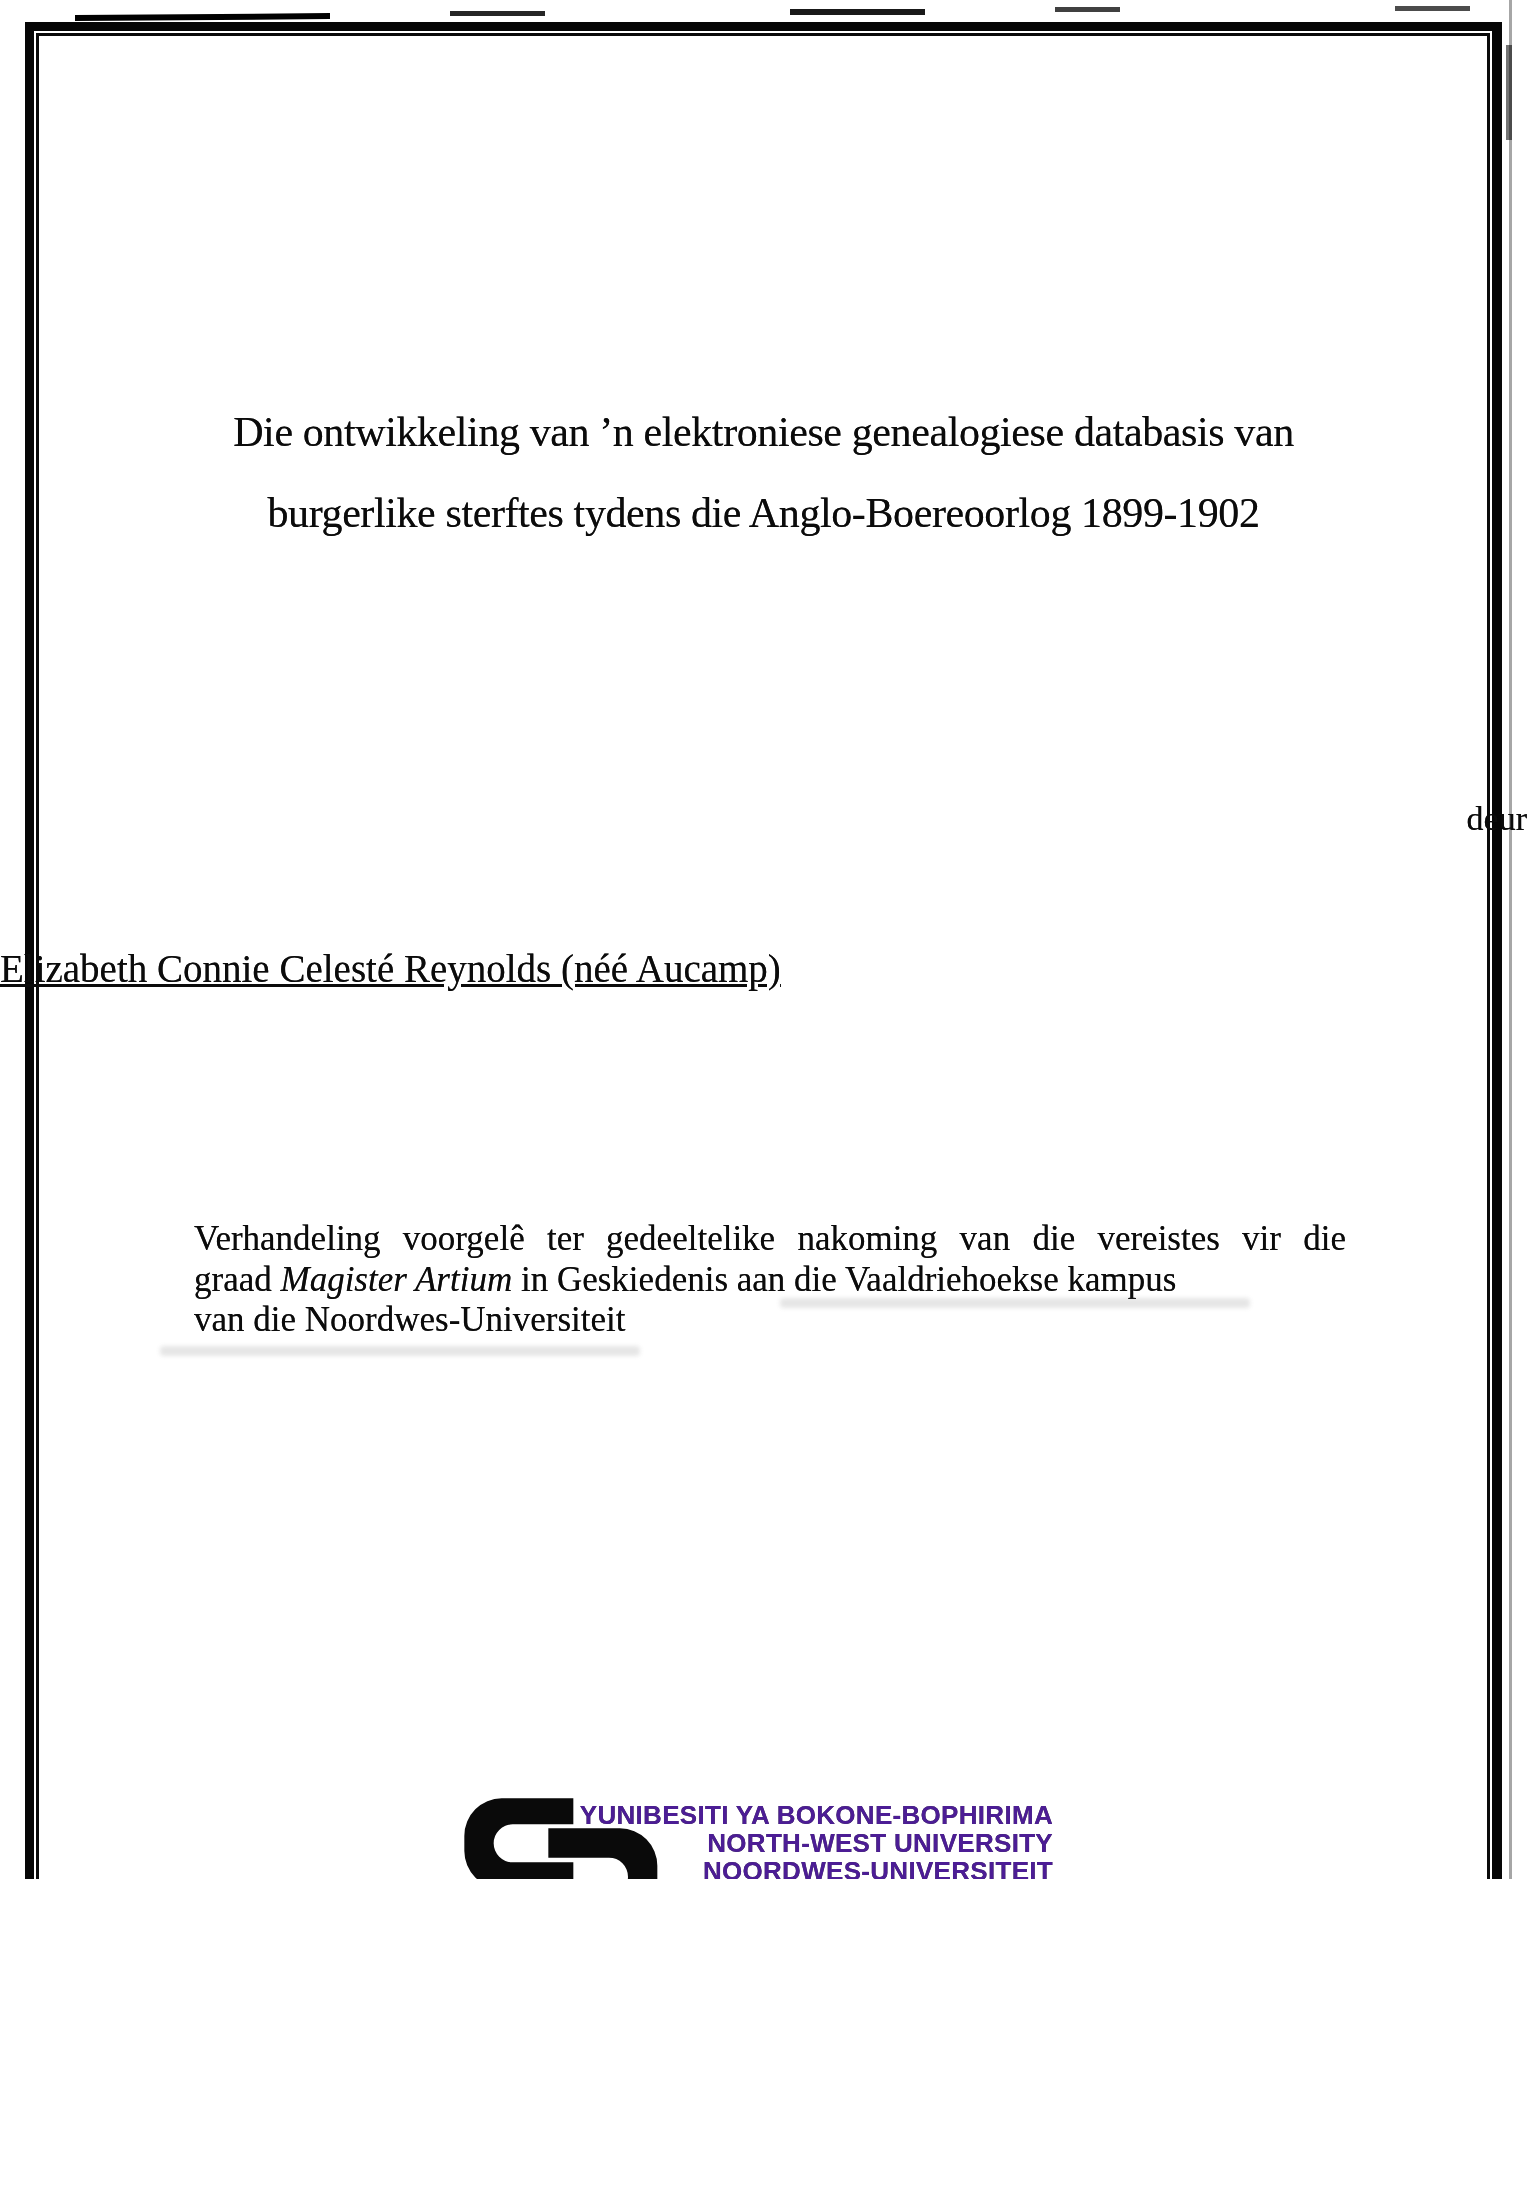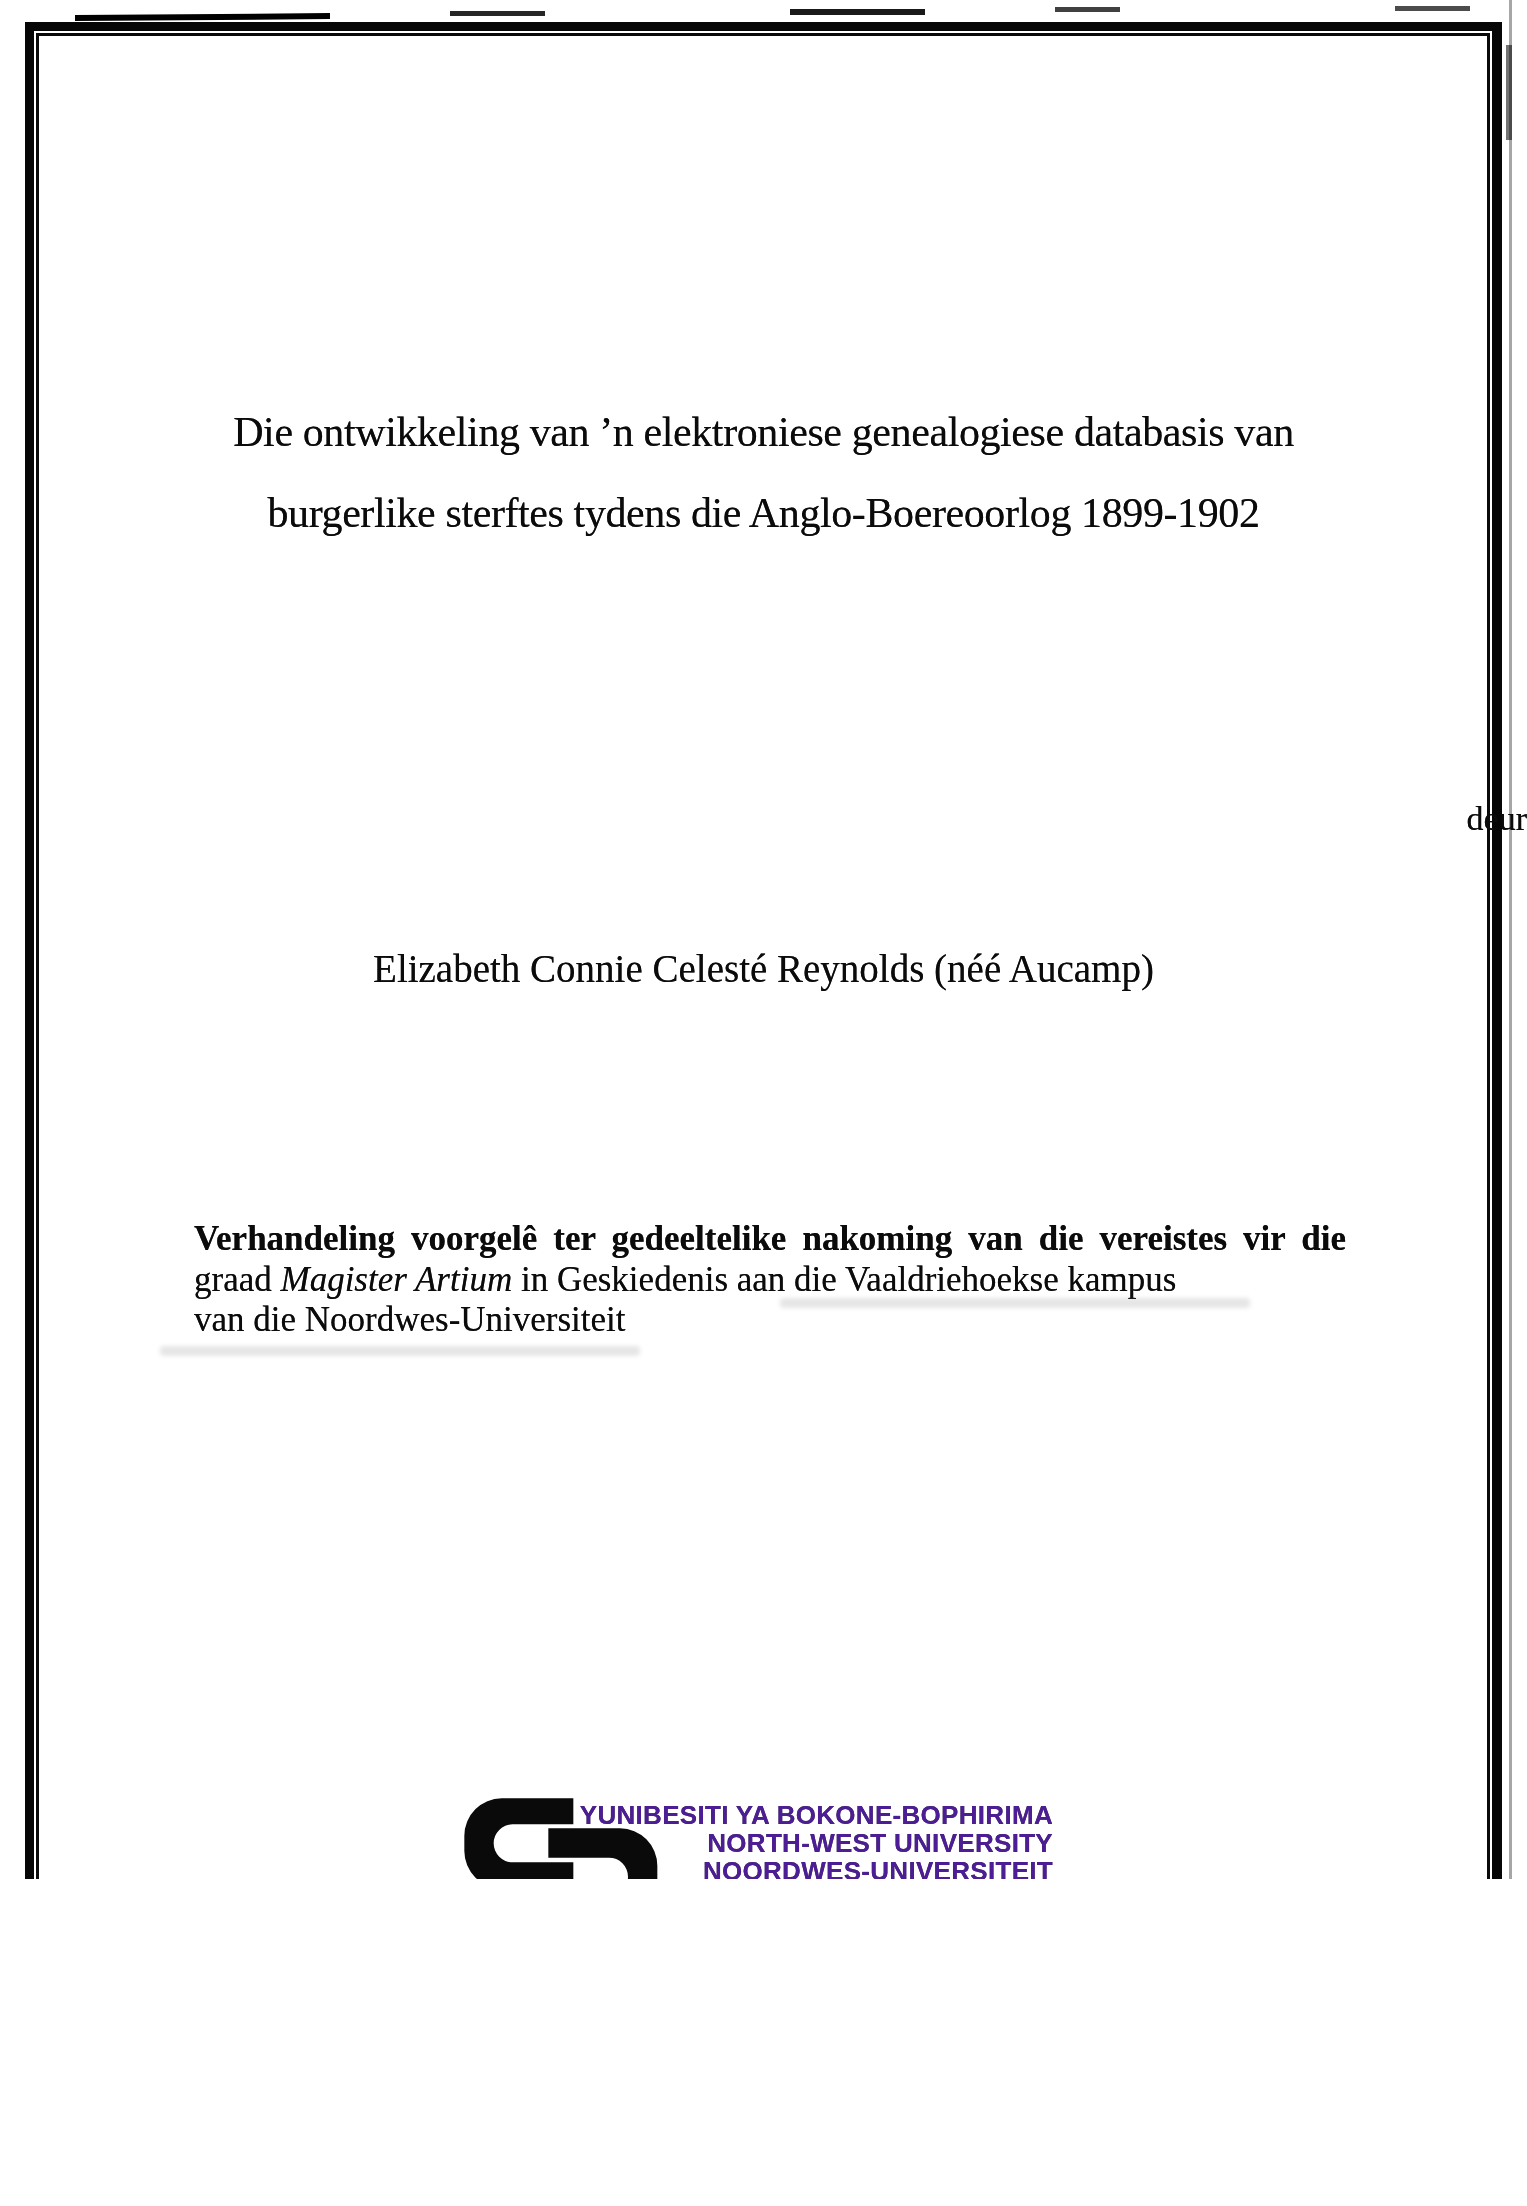--- a/index.html
+++ b/index.html
@@ -31,28 +31,27 @@
     letter-spacing:-0.4px;
   }
   .title .tline{display:block;}
   .byline{
     left:0;right:0;top:799px;
     text-align:right;
     font-size:34px;line-height:40px;
   }
   .author{
     left:0;right:0;top:946px;
-    text-align:center;
-    font-size:39px;line-height:46px;
+    font-size:39px;line-height:46px;text-decoration:underline;
   }
   .statement{
     left:194px;width:1152px;top:1219px;
     font-size:35px;line-height:40.5px;
   }
-  .s-just{text-align:justify;text-align-last:justify;font-weight:bold;}
+  .s-just{text-align:justify;text-align-last:justify;}
   .supervisor{
     left:194px;top:1644px;
     font-size:34px;line-height:41px;
   }
   
   .logo-icon{position:absolute;left:460px;top:1795px;}
   .logo-text{
     position:absolute;right:474px;top:1801px;
     text-align:right;
     font-family:"Liberation Sans","DejaVu Sans",sans-serif;

